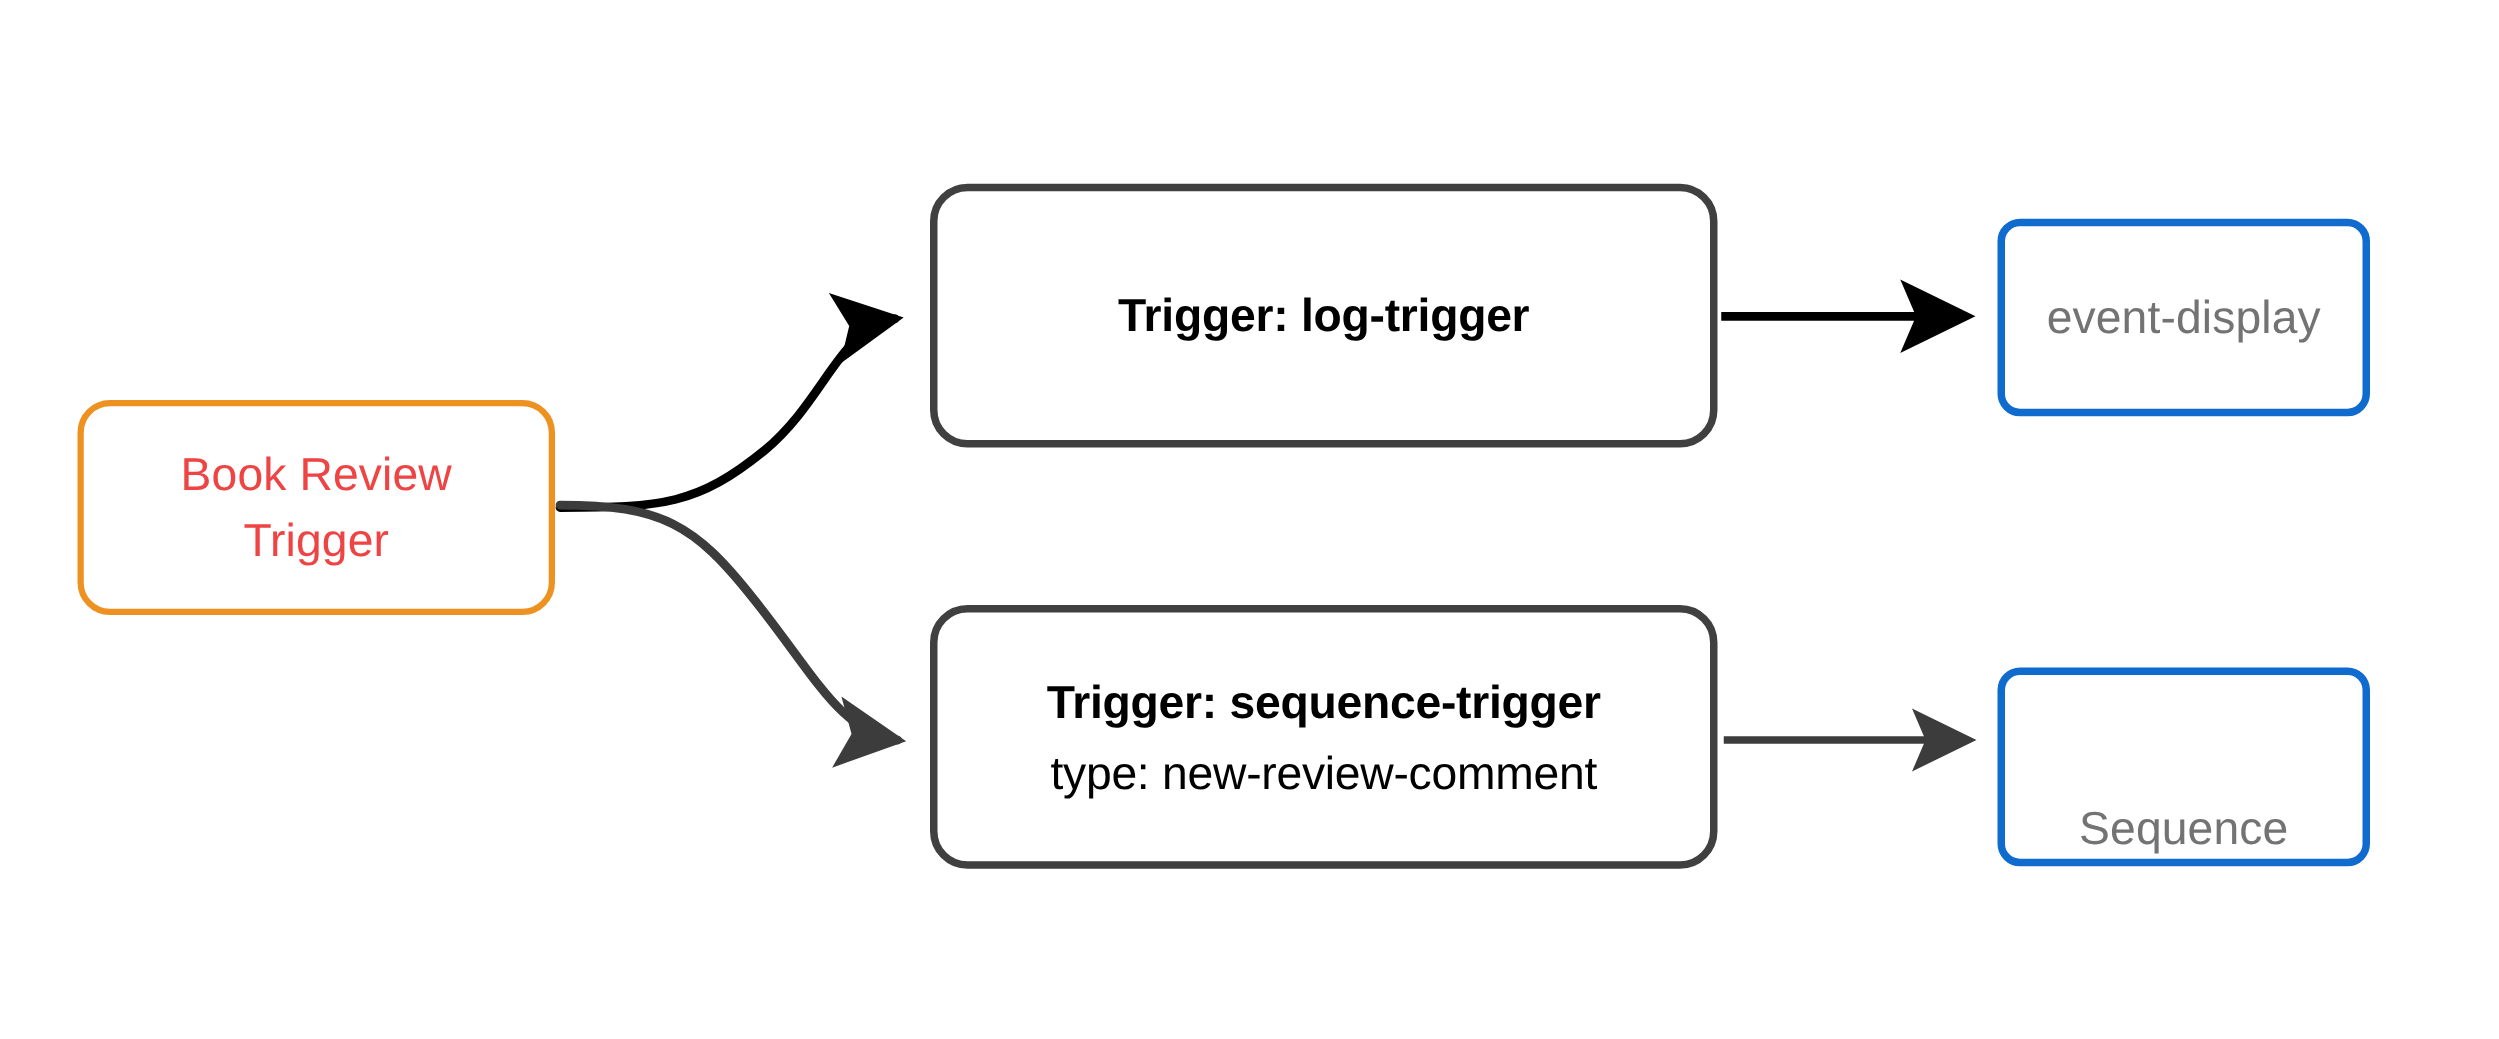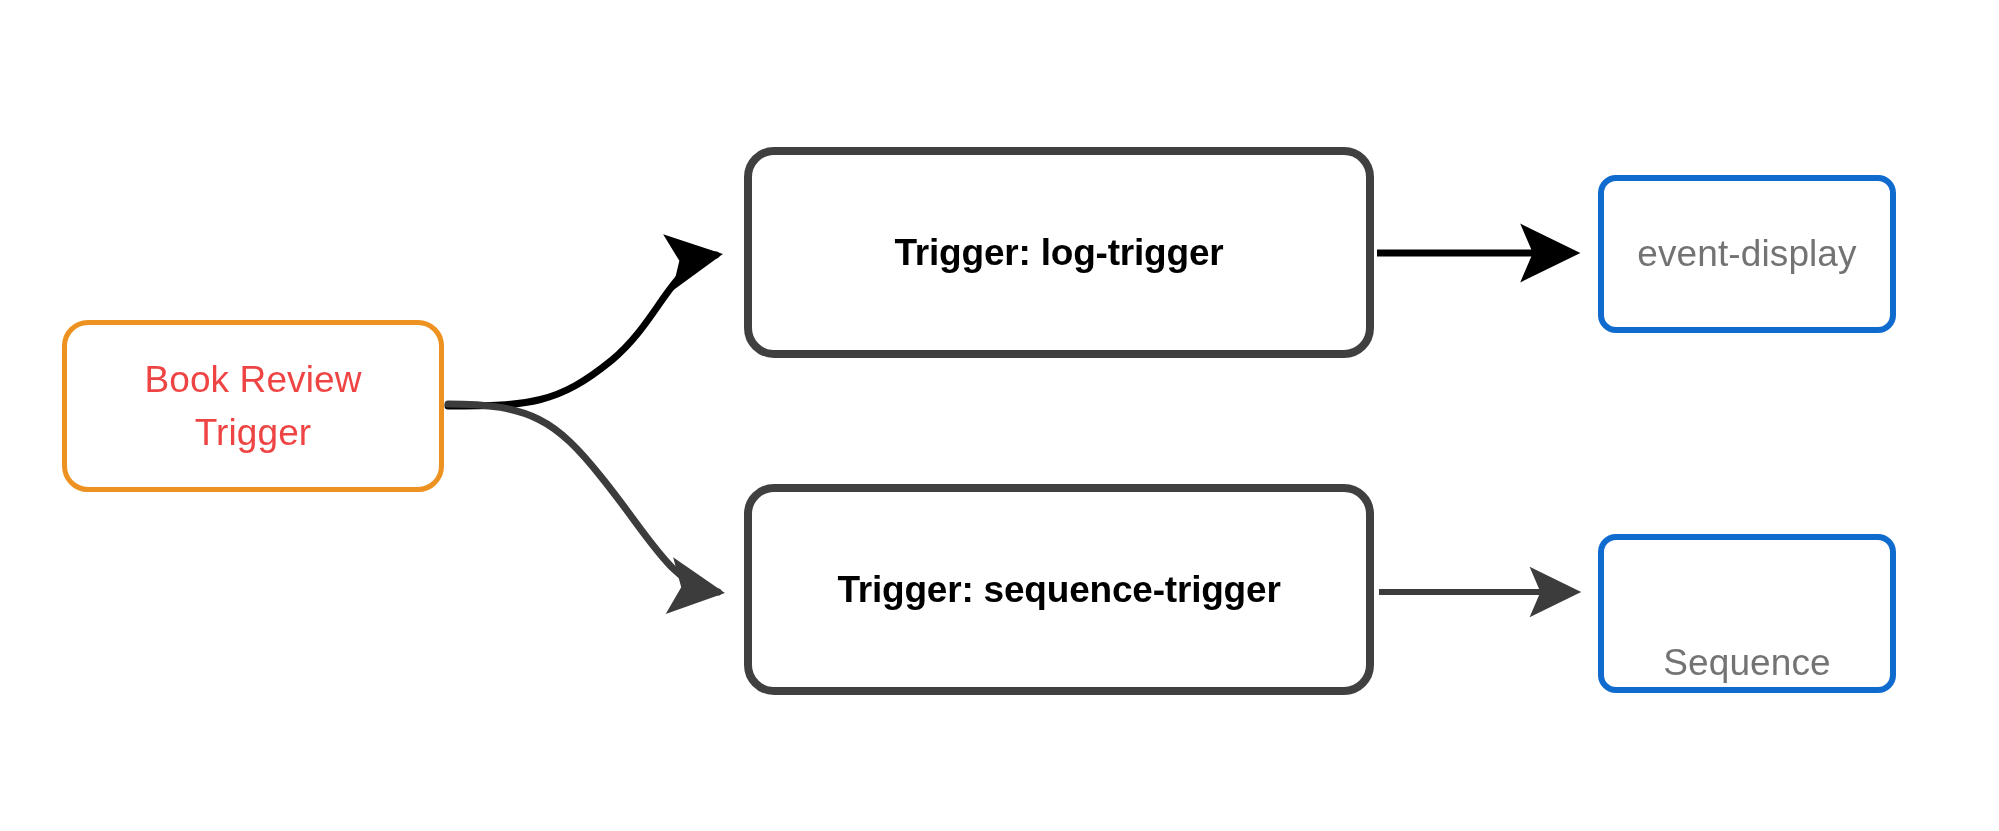--- a/index.html
+++ b/index.html
@@ -49,21 +49,21 @@
     font-size: 37px;
     font-weight: 400;
     line-height: 53px;
     letter-spacing: 0.1px;
   }
   
   .node-trigger {
     left: 744px;
     width: 630px;
     height: 211px;
-    border: 8px solid #404040;
+    border: 6px solid #404040;
     border-radius: 30px;
   }
   #node-trigger-log { top: 147px; }
   #node-trigger-sequence { top: 484px; }
   .node-trigger .node-title {
     color: #000000;
     font-size: 37px;
     font-weight: 700;
     line-height: 58px;
     letter-spacing: -0.2px;
@@ -136,20 +136,21 @@
     <span class="node-line">Book Review</span>
     <span class="node-line">Trigger</span>
   </div>
 
   <div class="node node-trigger" id="node-trigger-log">
     <span class="node-title">Trigger: log-trigger</span>
   </div>
 
   <div class="node node-trigger" id="node-trigger-sequence">
     <span class="node-title">Trigger: sequence-trigger</span>
+    <span class="node-subtitle">type: new-review-comment</span>
   </div>
 
   <div class="node node-endpoint" id="node-event-display">
     <span class="node-line">event-display</span>
   </div>
 
   <div class="node node-endpoint" id="node-sequence">
     <span class="node-line">Sequence</span>
   </div>
 

